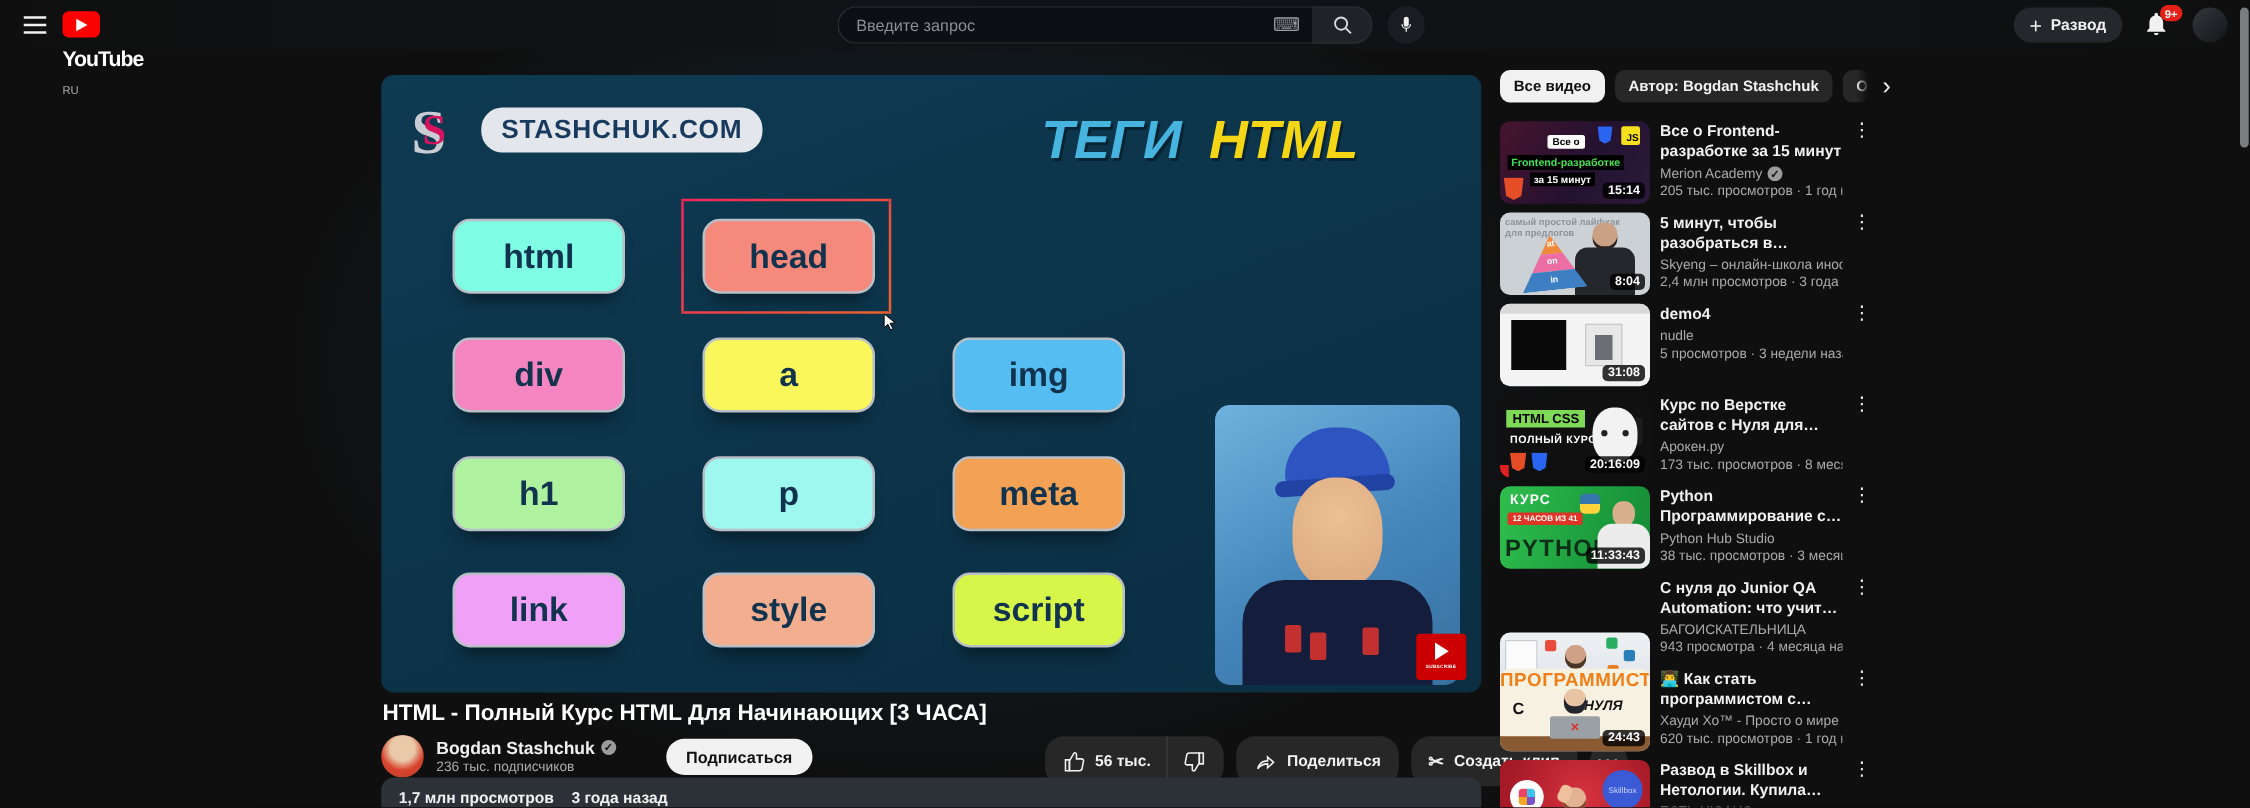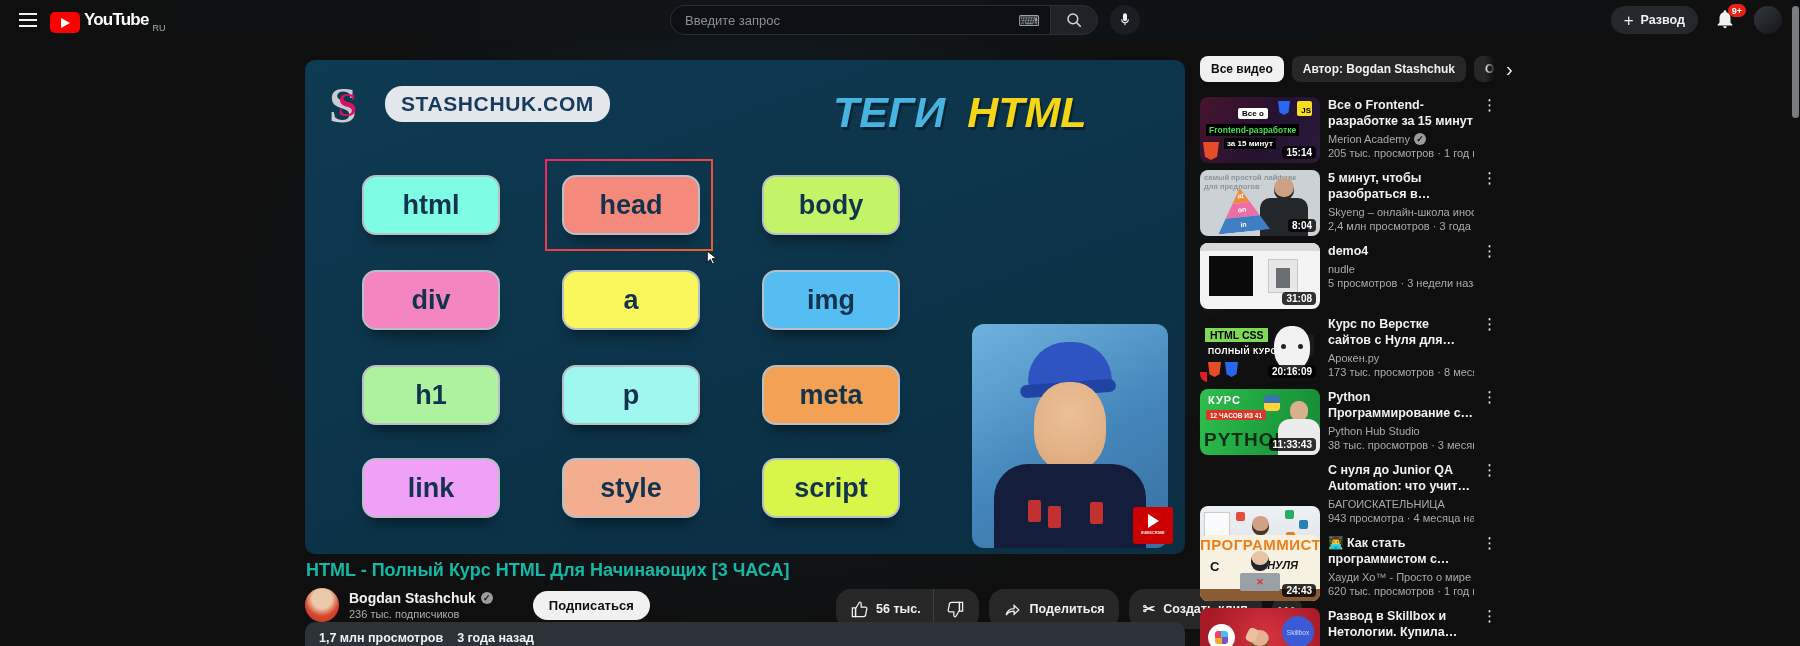--- a/index.html
+++ b/index.html
@@ -4,21 +4,21 @@
 <style>
   * { margin:0; padding:0; box-sizing:border-box; }
   html,body { background:#0f0f0f; }
   body { font-family:"Liberation Sans", sans-serif; }
   .app { position:relative; width:1800px; height:646px; background:#0f0f0f; overflow:hidden; }
 
   
   .topbar { position:absolute; left:0; top:0; width:1800px; height:40px; background:linear-gradient(90deg,#0f0f0f,#101417 40%,#0f1214 70%,#0f0f0f); z-index:30; }
   .hamburger { position:absolute; left:16px; top:9px; width:24px; height:22px; display:flex; flex-direction:column; justify-content:center; gap:4px; cursor:pointer; }
   .hamburger span { display:block; width:18px; height:2px; background:#f1f1f1; margin:0 auto; }
-  .yt-logo { position:absolute; left:50px; top:6px; display:flex; align-items:flex-end; gap:4px; cursor:pointer; }
+  .yt-logo { position:absolute; left:50px; top:6px; display:flex; align-items:flex-start; gap:4px; cursor:pointer;flex-direction:column; }
   .yt-badge { width:30px; height:21px; background:#ff0000; border-radius:5px; position:relative; margin-top:3px; }
   .yt-badge::after { content:""; position:absolute; left:11px; top:6px; border-left:9px solid #fff; border-top:5px solid transparent; border-bottom:5px solid transparent; }
   .yt-word { color:#fff; font-size:17px; font-weight:bold; letter-spacing:-0.8px; line-height:27px; }
   .yt-country { color:#aaa; font-size:9px; margin-top:2px; }
 
   .search-wrap { position:absolute; left:670px; top:5px; display:flex; align-items:center; }
   .search-box { width:380px; height:30px; background:#0c1014; border:1px solid #2a2e33; border-right:none; border-radius:15px 0 0 15px; display:flex; align-items:center; padding:0 10px 0 14px; }
   .search-box input { flex:1; background:transparent; border:none; outline:none; color:#e8e8e8; font-size:13px; font-family:"Liberation Sans",sans-serif; }
   .search-box input::placeholder { color:#8a8f94; }
   .kb-icon { color:#9aa0a6; font-size:15px; line-height:1; cursor:pointer; }
@@ -56,21 +56,21 @@
   .pip .cap { position:absolute; left:56px; top:18px; width:84px; height:48px; background:#2d54c0; border-radius:42px 42px 10px 10px; }
   .pip .brim { position:absolute; left:48px; top:58px; width:96px; height:13px; background:#2143a4; border-radius:8px; transform:rotate(-4deg); }
   .pip .face { position:absolute; left:62px; top:58px; width:72px; height:88px; background:radial-gradient(circle at 50% 35%,#ecc096,#dca77c); border-radius:46% 46% 42% 42%; }
   .pip .shirt { position:absolute; left:22px; top:140px; width:152px; height:84px; background:#141e3c; border-radius:34px 34px 0 0; }
   .pip .letter { position:absolute; width:13px; height:22px; background:#c23030; border-radius:2px; }
   .watermark { position:absolute; right:12px; bottom:10px; width:40px; height:37px; background:#cc0000; border-radius:3px; display:flex; flex-direction:column; align-items:center; justify-content:center; }
   .watermark .tri { width:0; height:0; border-left:11px solid #fff; border-top:7px solid transparent; border-bottom:7px solid transparent; }
   .watermark .wm-label { color:#fff; font-size:9px; transform:scale(.42); transform-origin:center; font-weight:bold; letter-spacing:.5px; white-space:nowrap; }
 
   
-  .v-title { position:absolute; left:306px; top:560px; width:880px; color:#14b8a6; font-size:18px; font-weight:bold; }
+  .v-title { position:absolute; left:306px; top:560px; width:880px; color:#ffffff; font-size:18px; font-weight:bold; }
   .channel-row { position:absolute; left:305px; top:588px; display:flex; align-items:center; }
   .ch-avatar { width:34px; height:34px; border-radius:50%; background:radial-gradient(circle at 50% 32%,#e9c9a8 0 34%,#d8452f 60%,#b93a28); cursor:pointer; }
   .ch-text { margin-left:10px; }
   .ch-name { color:#f1f1f1; font-size:14px; font-weight:bold; display:flex; align-items:center; gap:5px; cursor:pointer; }
   .ch-subs { color:#aaa; font-size:11px; margin-top:2px; }
   .verified { display:inline-flex; width:12px; height:12px; border-radius:50%; background:#9b9b9b; color:#0f0f0f; font-size:9px; align-items:center; justify-content:center; font-weight:bold; }
   .subscribe-btn { margin-left:40px; height:29px; background:#f1f1f1; color:#0f0f0f; border:none; border-radius:15px; padding:0 16px; font-size:13px; font-weight:bold; font-family:"Liberation Sans",sans-serif; cursor:pointer; }
 
   .actions-row { position:absolute; left:836px; top:589px; display:flex; align-items:center; gap:10px; }
   .pill { height:40px; background:#272727; border-radius:15px; display:flex; align-items:center; color:#f1f1f1; font-size:12.5px; font-weight:bold; cursor:pointer; }
@@ -227,21 +227,20 @@
       <span class="s-inner">S</span>
     </div>
     <div class="brand-pill">STASHCHUK.COM</div>
     <div class="v-heading">
       <span class="vh-1">ТЕГИ</span>
       <span class="vh-2">HTML</span>
     </div>
 
     <div class="tagbtn r1 c1" style="background: rgb(127, 252, 228);">html</div>
     <div class="tagbtn r1 c2" style="background: rgb(245, 137, 124);">head</div>
-    <div class="tagbtn r1 c3" style="background: rgb(195, 244, 104);">body</div>
     <div class="tagbtn r2 c1" style="background: rgb(244, 133, 192);">div</div>
     <div class="tagbtn r2 c2" style="background: rgb(249, 247, 92);">a</div>
     <div class="tagbtn r2 c3" style="background: rgb(85, 189, 242);">img</div>
     <div class="tagbtn r3 c1" style="background: rgb(174, 242, 160);">h1</div>
     <div class="tagbtn r3 c2" style="background: rgb(158, 248, 240);">p</div>
     <div class="tagbtn r3 c3" style="background: rgb(242, 161, 85);">meta</div>
     <div class="tagbtn r4 c1" style="background: rgb(240, 160, 246);">link</div>
     <div class="tagbtn r4 c2" style="background: rgb(243, 174, 144);">style</div>
     <div class="tagbtn r4 c3" style="background: rgb(216, 245, 74);">script</div>
 

